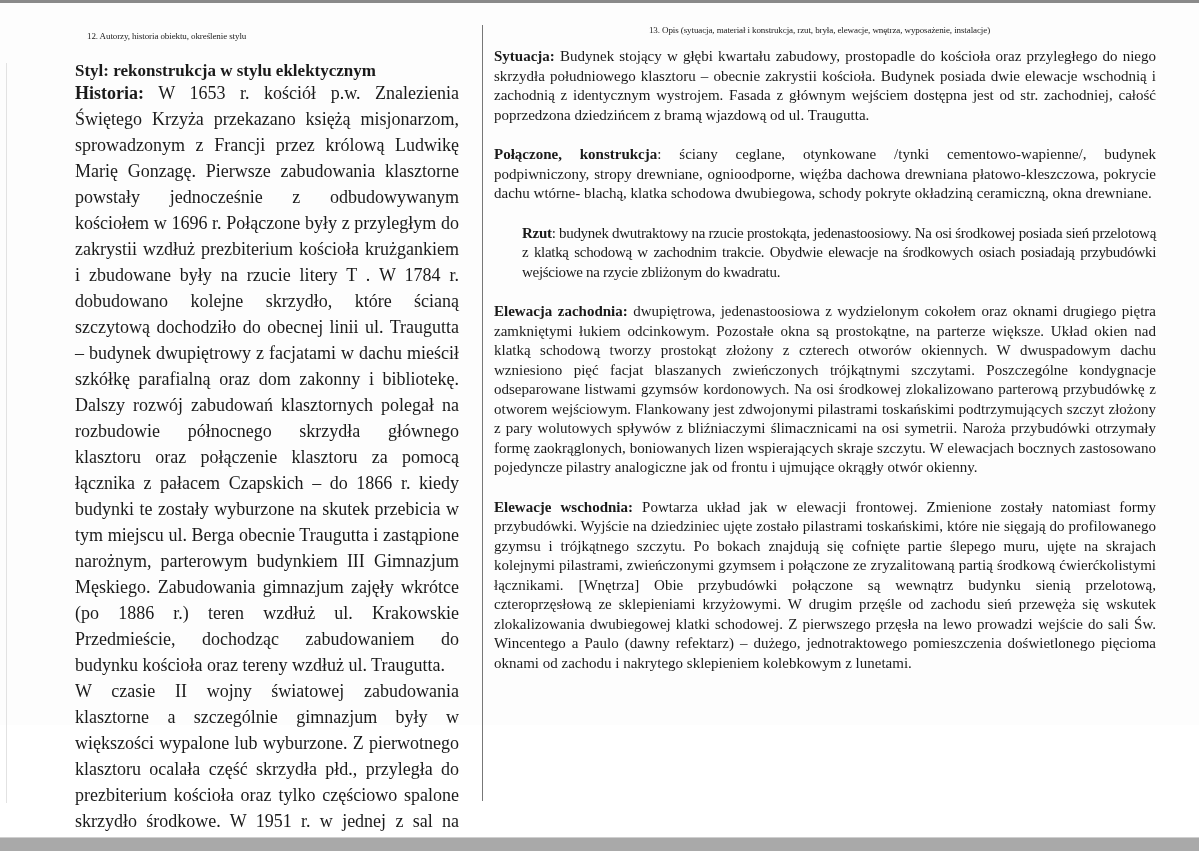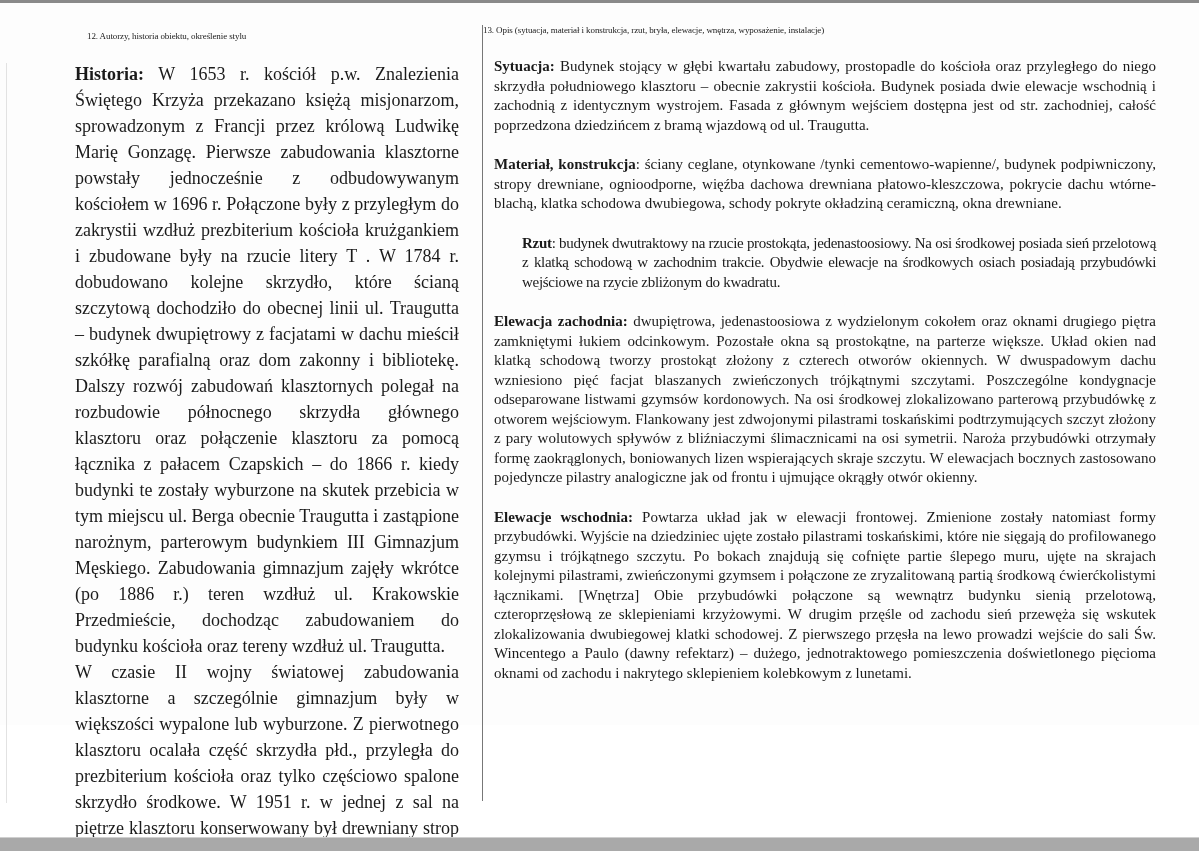--- a/index.html
+++ b/index.html
@@ -14,21 +14,21 @@
   .scan-bottom { position: absolute; left: 0; top: 837px; width: 1199px; height: 14px; background: #a9a9a9; border-top: 1px solid #cfcfcf; }
   .page { position: absolute; left: 0; top: 3px; width: 1199px; height: 722px; background: #fdfdfd; }
 
   .col-left { position: absolute; left: 75px; top: 28px; width: 384px; }
   .col-right { position: absolute; left: 494px; top: 22px; width: 662px; }
   .divider { position: absolute; left: 482px; top: 22px; width: 1px; height: 776px; background: #777; }
   .left-rule { position: absolute; left: 6px; top: 60px; width: 1px; height: 740px; background: #e2e2e2; }
 
   .section-head { font-size: 9px; margin-bottom: 16px; letter-spacing: -0.1px; }
   .col-left .section-head { margin-left: 12px; margin-bottom: 20px; }
-  .col-right .section-head { margin-left: -11px; margin-bottom: 22px; }
+  .col-right .section-head { margin-left: -11px; margin-bottom: 12px; text-align: center; }
 
   .style-title { font-size: 17px; font-weight: bold; line-height: 19px; margin: 0; }
   .style-sub { font-size: 17px; line-height: 19px; margin: 0 0 22px 8px; }
 
   .just { text-align: justify; font-size: 16.5px; line-height: 19.4px; margin: 0; }
   .col-left .just { font-size: 18px; line-height: 26px; }
   .col-right .just { font-size: 15px; line-height: 19.5px; }
   .para { margin-bottom: 18px; }
   .col-right .para { margin-bottom: 20px; }
   b.lead { font-weight: bold; }
@@ -36,32 +36,33 @@
 </style>
 </head>
 <body>
 
 <div class="scan-top"></div>
 <div class="page">
   <div class="left-rule"></div>
 
   <div class="col-left">
     <div class="section-head">12. Autorzy, historia obiektu, określenie stylu</div>
+    <p class="style-title">Styl: rekonstrukcja w stylu eklektycznym</p>
     <p class="just"><b class="lead">Historia:</b><span> W 1653 r. kościół p.w. Znalezienia Świętego Krzyża przekazano księżą misjonarzom, sprowadzonym z Francji przez królową Ludwikę Marię Gonzagę. Pierwsze zabudowania klasztorne powstały jednocześnie z odbudowywanym kościołem w 1696 r. Połączone były z przyległym do zakrystii wzdłuż prezbiterium kościoła krużgankiem i zbudowane były na rzucie litery T . W 1784 r. dobudowano kolejne skrzydło, które ścianą szczytową dochodziło do obecnej linii ul. Traugutta – budynek dwupiętrowy z facjatami w dachu mieścił szkółkę parafialną oraz dom zakonny i bibliotekę. Dalszy rozwój zabudowań klasztornych polegał na rozbudowie północnego skrzydła głównego klasztoru oraz połączenie klasztoru za pomocą łącznika z pałacem Czapskich – do 1866 r. kiedy budynki te zostały wyburzone na skutek przebicia w tym miejscu ul. Berga obecnie Traugutta i zastąpione narożnym, parterowym budynkiem III Gimnazjum Męskiego. Zabudowania gimnazjum zajęły wkrótce (po 1886 r.) teren wzdłuż ul. Krakowskie Przedmieście, dochodząc zabudowaniem do budynku kościoła oraz tereny wzdłuż ul. Traugutta.</span></p>
     <p class="just">W czasie II wojny światowej zabudowania klasztorne a szczególnie gimnazjum były w większości wypalone lub wyburzone. Z pierwotnego klasztoru ocalała część skrzydła płd., przyległa do prezbiterium kościoła oraz tylko częściowo spalone skrzydło środkowe. W 1951 r. w jednej z sal na piętrze klasztoru konserwowany był drewniany strop z belkami polichromowanymi ornamentem łańcuszkowym z motywem czteroliścia oraz na krzyż motywem akantu, który został w późniejszych latach zabudowany (sufitem podwieszanym). W chwili obecnej brak możliwości zidentyfikowania.</p>
   </div>
 
   <div class="divider"></div>
 
   <div class="col-right">
     <div class="section-head">13. Opis (sytuacja, materiał i konstrukcja, rzut, bryła, elewacje, wnętrza, wyposażenie, instalacje)</div>
 
     <p class="just para"><b class="lead">Sytuacja:</b><span> Budynek stojący w głębi kwartału zabudowy, prostopadle do kościoła oraz przyległego do niego skrzydła południowego klasztoru – obecnie zakrystii kościoła. Budynek posiada dwie elewacje wschodnią i zachodnią z identycznym wystrojem. Fasada z głównym wejściem dostępna jest od str. zachodniej, całość poprzedzona dziedzińcem z bramą wjazdową od ul. Traugutta.</span></p>
 
-    <p class="just para"><b class="lead">Materiał, konstrukcja</b><span>: ściany ceglane, otynkowane /tynki cementowo-wapienne/, budynek podpiwniczony, stropy drewniane, ognioodporne, więźba dachowa drewniana płatowo-kleszczowa, pokrycie dachu wtórne- blachą, klatka schodowa dwubiegowa, schody pokryte okładziną ceramiczną, okna drewniane.</span></p>
+    <p class="just para"><b class="lead">Połączone, konstrukcja</b><span>: ściany ceglane, otynkowane /tynki cementowo-wapienne/, budynek podpiwniczony, stropy drewniane, ognioodporne, więźba dachowa drewniana płatowo-kleszczowa, pokrycie dachu wtórne- blachą, klatka schodowa dwubiegowa, schody pokryte okładziną ceramiczną, okna drewniane.</span></p>
 
     <p class="just para condensed"><b class="lead">Rzut</b><span>: budynek dwutraktowy na rzucie prostokąta, jedenastoosiowy. Na osi środkowej posiada sień przelotową z klatką schodową w zachodnim trakcie. Obydwie elewacje na środkowych osiach posiadają przybudówki wejściowe na rzycie zbliżonym do kwadratu.</span></p>
 
 
     <p class="just para"><b class="lead">Elewacja zachodnia:</b><span> dwupiętrowa, jedenastoosiowa z wydzielonym cokołem oraz oknami drugiego piętra zamkniętymi łukiem odcinkowym. Pozostałe okna są prostokątne, na parterze większe. Układ okien nad klatką schodową tworzy prostokąt złożony z czterech otworów okiennych. W dwuspadowym dachu wzniesiono pięć facjat blaszanych zwieńczonych trójkątnymi szczytami. Poszczególne kondygnacje odseparowane listwami gzymsów kordonowych. Na osi środkowej zlokalizowano parterową przybudówkę z otworem wejściowym. Flankowany jest zdwojonymi pilastrami toskańskimi podtrzymujących szczyt złożony z pary wolutowych spływów z bliźniaczymi ślimacznicami na osi symetrii. Naroża przybudówki otrzymały formę zaokrąglonych, boniowanych lizen wspierających skraje szczytu. W elewacjach bocznych zastosowano pojedyncze pilastry analogiczne jak od frontu i ujmujące okrągły otwór okienny.</span></p>
 
     <p class="just para"><b class="lead">Elewacje wschodnia:</b><span> Powtarza układ jak w elewacji frontowej. Zmienione zostały natomiast formy przybudówki. Wyjście na dziedziniec ujęte zostało pilastrami toskańskimi, które nie sięgają do profilowanego gzymsu i trójkątnego szczytu. Po bokach znajdują się cofnięte partie ślepego muru, ujęte na skrajach kolejnymi pilastrami, zwieńczonymi gzymsem i połączone ze zryzalitowaną partią środkową ćwierćkolistymi łącznikami. [Wnętrza] Obie przybudówki połączone są wewnątrz budynku sienią przelotową, czteroprzęsłową ze sklepieniami krzyżowymi. W drugim przęśle od zachodu sień przewęża się wskutek zlokalizowania dwubiegowej klatki schodowej. Z pierwszego przęsła na lewo prowadzi wejście do sali Św. Wincentego a Paulo (dawny refektarz) – dużego, jednotraktowego pomieszczenia doświetlonego pięcioma oknami od zachodu i nakrytego sklepieniem kolebkowym z lunetami.</span></p>
   </div>
 </div>
 <div class="scan-bottom"></div>

